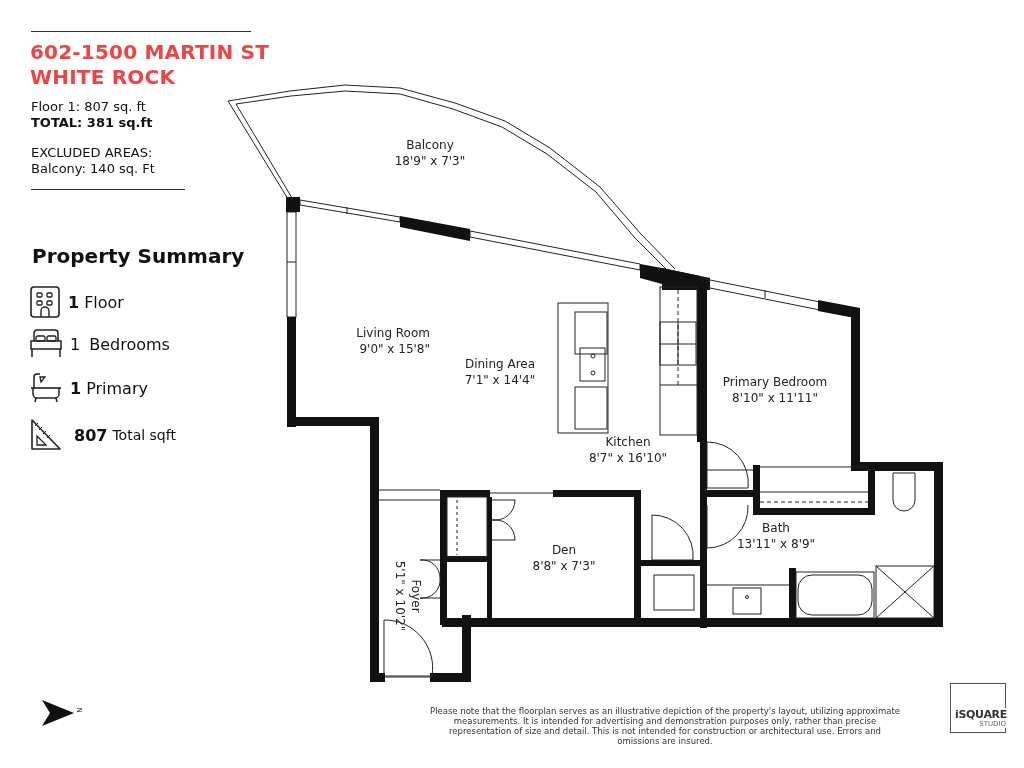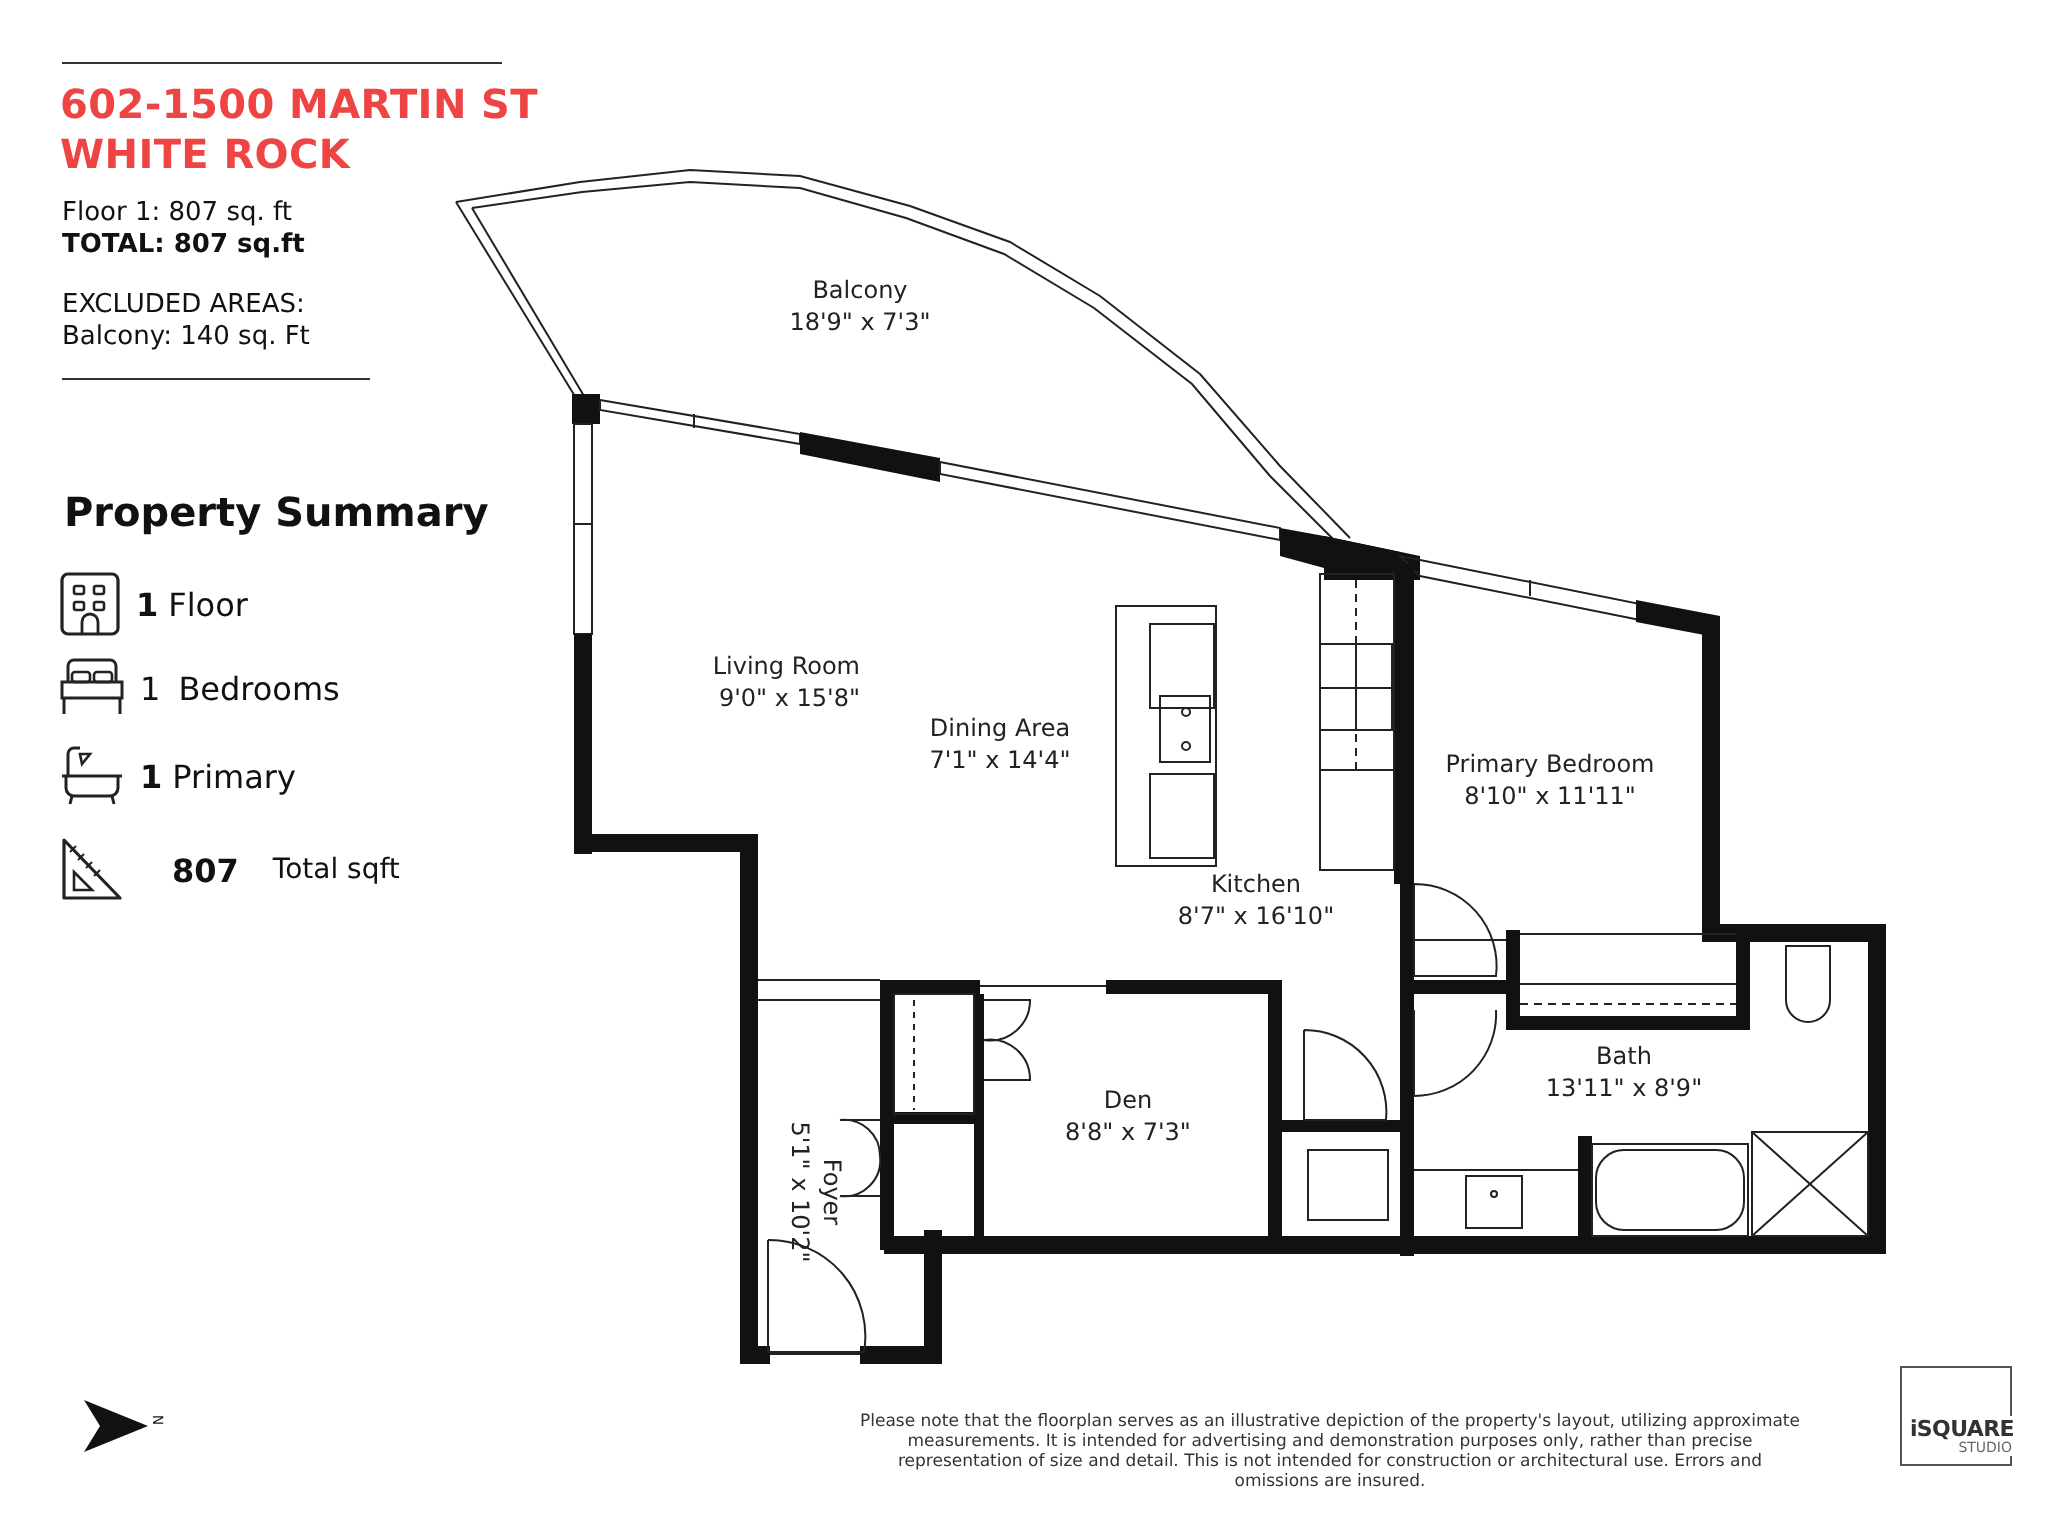--- a/index.html
+++ b/index.html
@@ -25,21 +25,21 @@
 </head>
 <body>
 
 <div class="rule" style="left:31px; top:31px; width:220px;"></div>
 <div class="title">
   <div>602-1500 MARTIN ST</div>
   <div>WHITE ROCK</div>
 </div>
 <div class="areas">
   <div>Floor 1:  807 sq. ft</div>
-  <div class="b"><span>TOTAL:</span>&nbsp;<span>807 sq.ft</span></div>
+  <div class="b"><span>TOTAL:</span>&nbsp;<span>381 sq.ft</span></div>
 </div>
 <div class="excl">
   <div>EXCLUDED AREAS:</div>
   <div>Balcony: 140 sq. Ft</div>
 </div>
 <div class="rule" style="left:31px; top:189px; width:154px;"></div>
 
 <div class="sumtitle">Property Summary</div>
 
 <div class="sumrow" style="top:286px;">
@@ -74,21 +74,21 @@
     <path d="M10 5 L15 5 L11 10 Z" fill="none" stroke="#222" stroke-width="1.3"></path>
     <line x1="1" y1="16" x2="31" y2="16" stroke="#222" stroke-width="1.6"></line>
     <path d="M3 16 V22 a4 4 0 0 0 4 4 H25 a4 4 0 0 0 4 -4 V16" fill="none" stroke="#222" stroke-width="1.5"></path>
     <line x1="6" y1="26" x2="5" y2="30" stroke="#222" stroke-width="1.5"></line>
     <line x1="26" y1="26" x2="27" y2="30" stroke="#222" stroke-width="1.5"></line>
   </svg>
   <span class="n">1</span>
   <span>Primary</span>
 </div>
 
-<div class="sumrow" style="top:418px;gap:12px;">
+<div class="sumrow" style="top:418px;">
   <svg width="32" height="34" viewBox="0 0 32 34">
     <path d="M2 2 L30 31 L2 31 Z" fill="none" stroke="#222" stroke-width="1.6" stroke-linejoin="round"></path>
     <path d="M7 18 L16 27 L7 27 Z" fill="none" stroke="#222" stroke-width="1.3"></path>
     <line x1="5" y1="8" x2="8" y2="5" stroke="#222" stroke-width="1"></line>
     <line x1="9" y1="12" x2="12" y2="9" stroke="#222" stroke-width="1"></line>
     <line x1="13" y1="16" x2="16" y2="13" stroke="#222" stroke-width="1"></line>
     <line x1="17" y1="20" x2="20" y2="17" stroke="#222" stroke-width="1"></line>
   </svg>
   <span class="n" style="margin-left:4px">807</span>
   <span style="font-size:14px">Total sqft</span>
@@ -212,21 +212,21 @@
     <div>7'1" x 14'4"</div>
 </div>
 <div class="room-label" style="left:578px; top:434px; width:100px;">
   <div>Kitchen</div>
     <div>8'7" x 16'10"</div>
 </div>
 <div class="room-label" style="left:715px; top:374px; width:120px;">
   <div>Primary Bedroom</div>
     <div>8'10" x 11'11"</div>
 </div>
-<div class="room-label" style="left:762px; top:520px; width:100px;">
+<div class="room-label" style="left:726px; top:520px; width:100px;">
   <div>Bath</div>
     <div>13'11" x 8'9"</div>
 </div>
 <div class="room-label" style="left:514px; top:542px; width:100px;">
   <div>Den</div>
     <div>8'8" x 7'3"</div>
 </div>
 <div class="room-label" style="left:363px; top:580px; width:90px; transform:rotate(90deg);">
   <div>Foyer</div>
     <div>5'1" x 10'2"</div>

